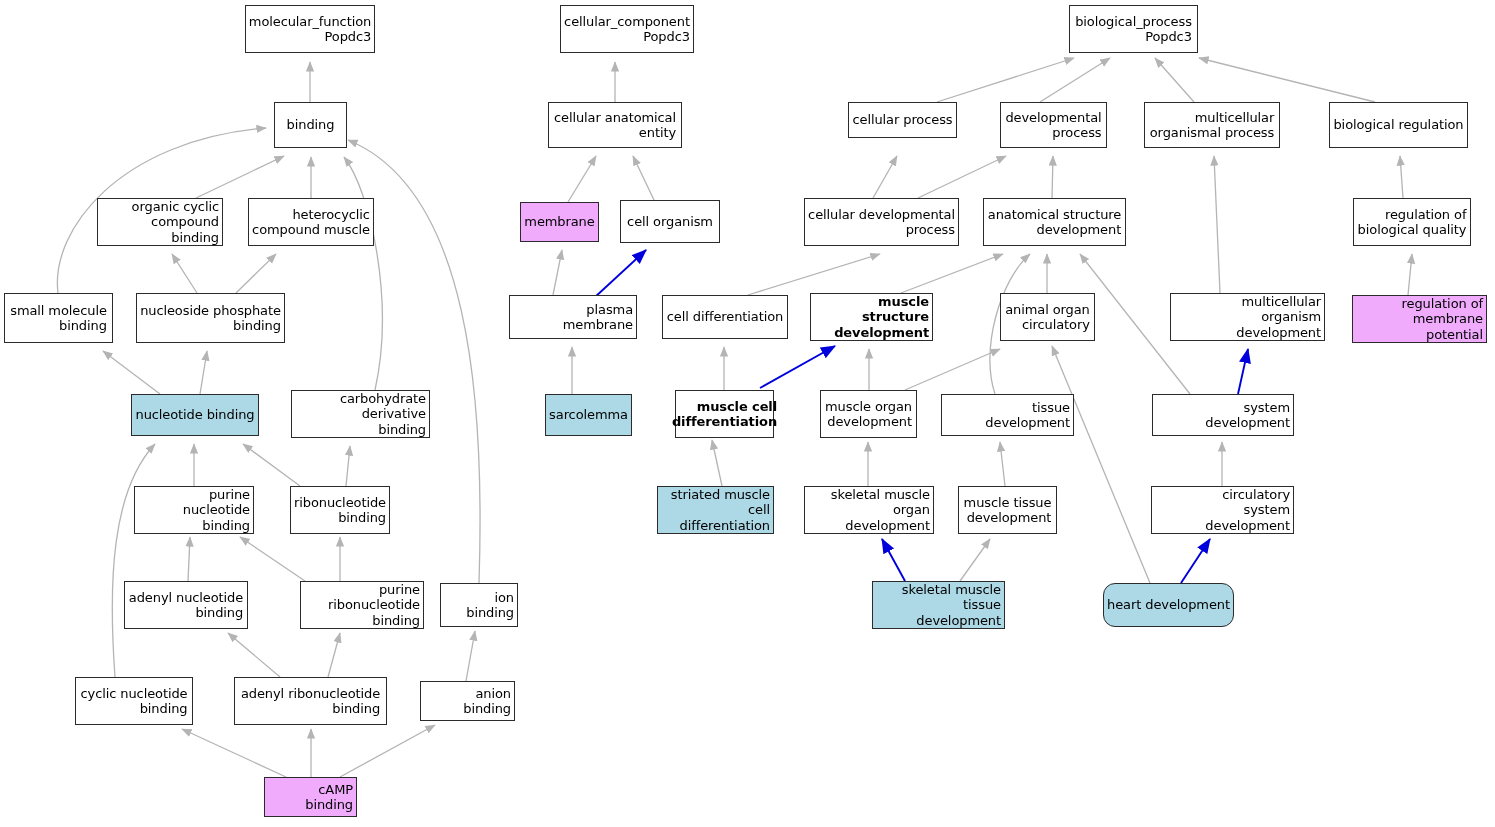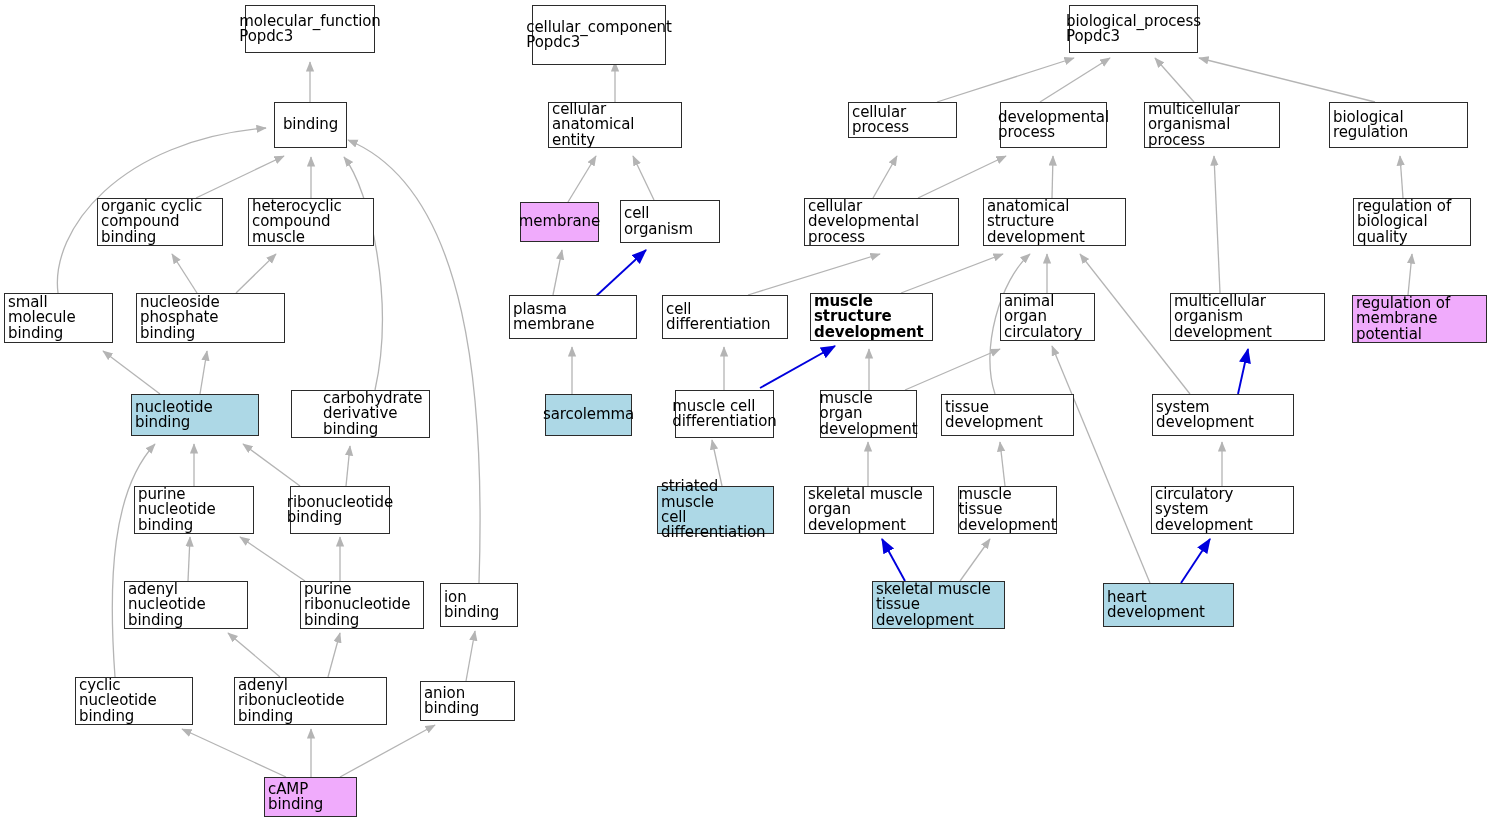--- a/index.html
+++ b/index.html
@@ -2,21 +2,21 @@
 <html><head>
 <meta charset="utf-8">
 <title>GO annotation graph</title>
 <style>
   html,body{margin:0;padding:0;background:#ffffff;}
   #canvas{position:relative;width:1495px;height:827px;background:#ffffff;
           font-family:"DejaVu Sans","Liberation Sans",sans-serif;overflow:hidden;}
   #edges{position:absolute;left:0;top:0;width:1495px;height:827px;pointer-events:none;}
   .node{position:absolute;box-sizing:border-box;border:1.4px solid #2b2b2b;
         background:#ffffff;display:flex;align-items:center;justify-content:center;
-        text-align:left;font-size:15px;line-height:15.4px;color:#000000;
+        text-align:right;font-size:13px;line-height:15.4px;color:#000000;
         letter-spacing:-0.1px;padding:0 3px;}
   .node.hl-dark{background:#f0abfc;}
   .node.hl-light{background:#add8e6;}
   .node span{display:block;white-space:pre-line;}
 </style>
 </head>
 <body>
 
 <div id="canvas">
   <svg id="edges" viewBox="0 0 1495 827" xmlns="http://www.w3.org/2000/svg">
@@ -86,21 +86,21 @@
         <path d="M960,581 L990,539" fill="none" stroke="#b4b4b4" stroke-width="1.3" marker-end="url(#ah-gray)"></path>
         <path d="M1150,583 L1052,346" fill="none" stroke="#b4b4b4" stroke-width="1.3" marker-end="url(#ah-gray)"></path>
         <path d="M1181,583 L1210,539" fill="none" stroke="#0000dd" stroke-width="1.9" marker-end="url(#ah-blue)"></path>
       </g>
   </svg>
   <div id="nodes">
       <div class="node" style="left: 245px; top: 5px; width: 130px; height: 48px;">
         <span>molecular_function
 Popdc3</span>
       </div>
-      <div class="node" style="left: 532px; top: 5px; width: 134px; height: 60px;">
+      <div class="node" style="left: 560px; top: 5px; width: 134px; height: 48px;">
         <span>cellular_component
 Popdc3</span>
       </div>
       <div class="node" style="left: 1069px; top: 5px; width: 129px; height: 48px;">
         <span>biological_process
 Popdc3</span>
       </div>
       <div class="node" style="left: 274px; top: 102px; width: 73px; height: 46px;">
         <span>binding</span>
       </div>
@@ -181,21 +181,21 @@
       <div class="node hl-light" style="left: 131px; top: 394px; width: 128px; height: 42px;">
         <span>nucleotide binding</span>
       </div>
       <div class="node" style="left: 291px; top: 390px; width: 139px; height: 48px; padding-left: 31px;">
         <span>carbohydrate
 derivative binding</span>
       </div>
       <div class="node hl-light" style="left: 529px; top: 394px; width: 87px; height: 42px; margin-left: 16px;">
         <span>sarcolemma</span>
       </div>
-      <div class="node" style="left: 675px; top: 390px; width: 99px; height: 48px;">
+      <div class="node" style="left: 675px; top: 390px; width: 99px; height: 48px; font-weight: bold;">
         <span>muscle cell
 differentiation</span>
       </div>
       <div class="node" style="left: 820px; top: 390px; width: 97px; height: 48px;">
         <span>muscle organ
 development</span>
       </div>
       <div class="node" style="left: 941px; top: 394px; width: 133px; height: 42px;">
         <span>tissue development</span>
       </div>
@@ -234,21 +234,21 @@
         <span>purine ribonucleotide
 binding</span>
       </div>
       <div class="node" style="left: 440px; top: 583px; width: 78px; height: 44px;">
         <span>ion binding</span>
       </div>
       <div class="node hl-light" style="left: 872px; top: 581px; width: 133px; height: 48px;">
         <span>skeletal muscle
 tissue development</span>
       </div>
-      <div class="node hl-light" style="left: 1103px; top: 583px; width: 131px; height: 44px;">
+      <div class="node hl-light" style="left: 1103px; top: 583px; width: 131px; height: 44px; border-radius: 12px;">
         <span>heart development</span>
       </div>
       <div class="node" style="left: 75px; top: 677px; width: 118px; height: 48px;">
         <span>cyclic nucleotide
 binding</span>
       </div>
       <div class="node" style="left: 234px; top: 677px; width: 153px; height: 48px;">
         <span>adenyl ribonucleotide
 binding</span>
       </div>

